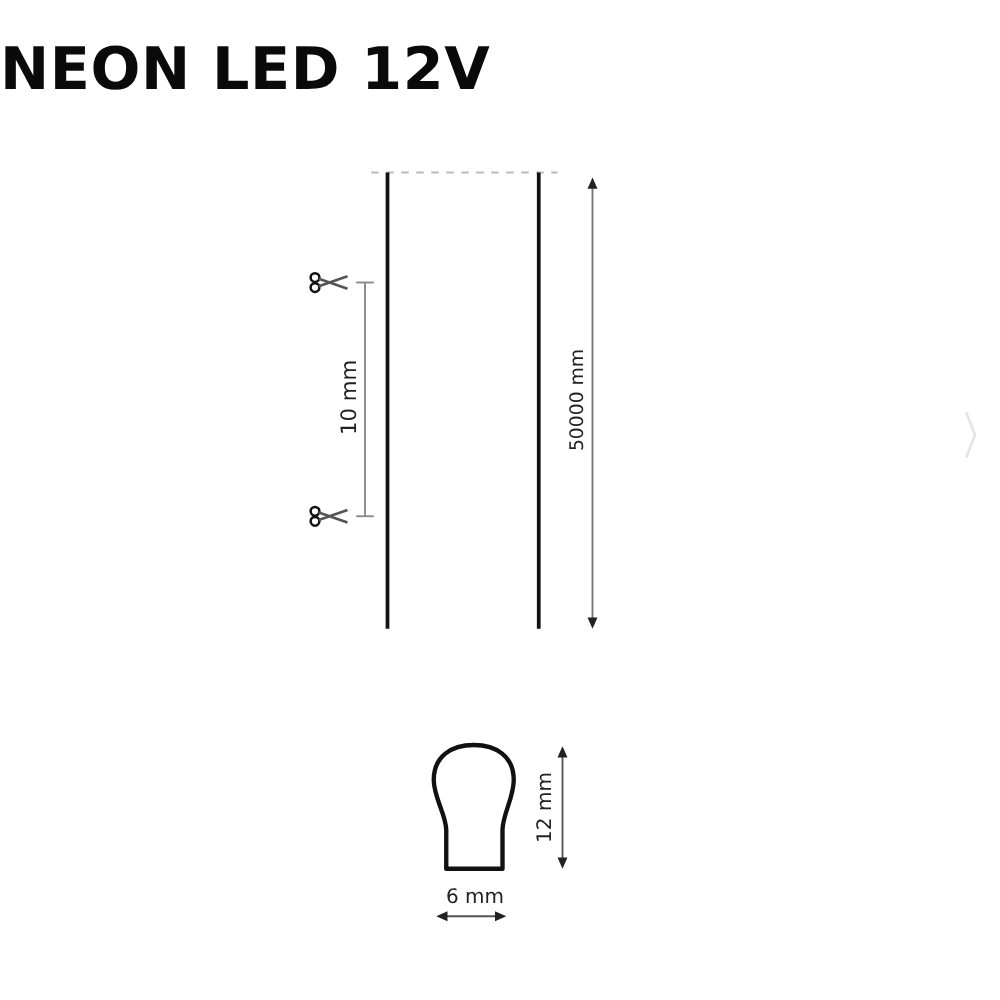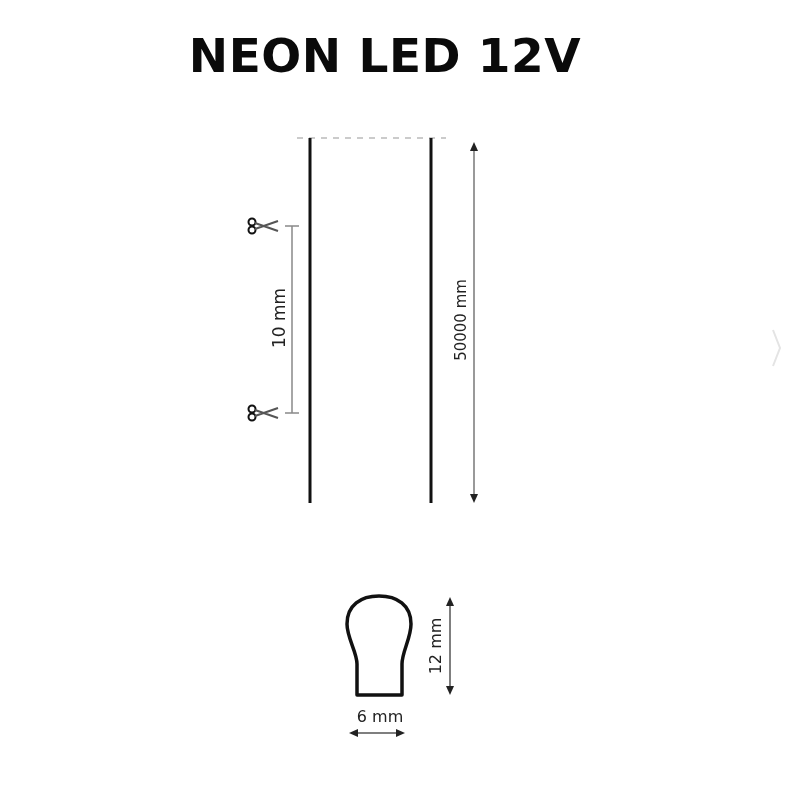--- a/index.html
+++ b/index.html
@@ -1,21 +1,21 @@
 <!DOCTYPE html>
 <html><head>
   <meta charset="utf-8">
   <style>
     html, body { margin: 0; padding: 0; }
     body {
       width: 800px; height: 800px; background: #ffffff; position: relative; overflow: hidden;
       font-family: "Liberation Sans", sans-serif;
     }
     .title {
-      position: absolute; left: 0; top: 28px; width: 770px; text-align: center;
+      position: absolute; left: 0; top: 28px; width: 770px; 
       font-family: "DejaVu Sans", sans-serif; font-weight: bold; font-size: 47px; color: #0a0a0a;
       letter-spacing: 0.5px;
     }
     svg { position: absolute; left: 0; top: 0; }
     .lbl { font-family: "DejaVu Sans", sans-serif; fill: #222; }
   </style>
 </head>
 <body>
 
 <div class="title">NEON LED 12V</div>

